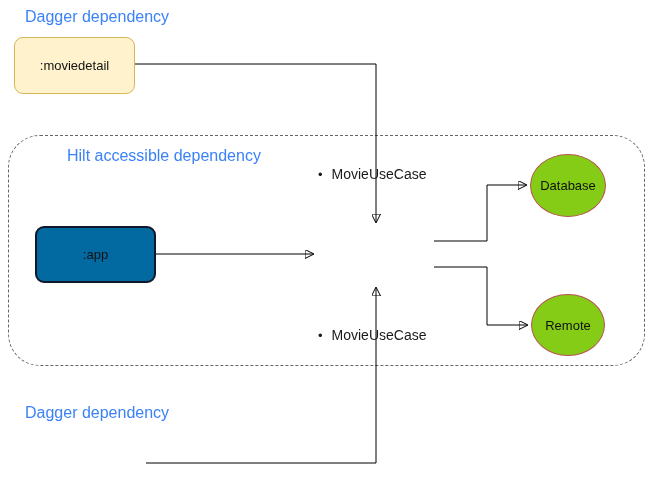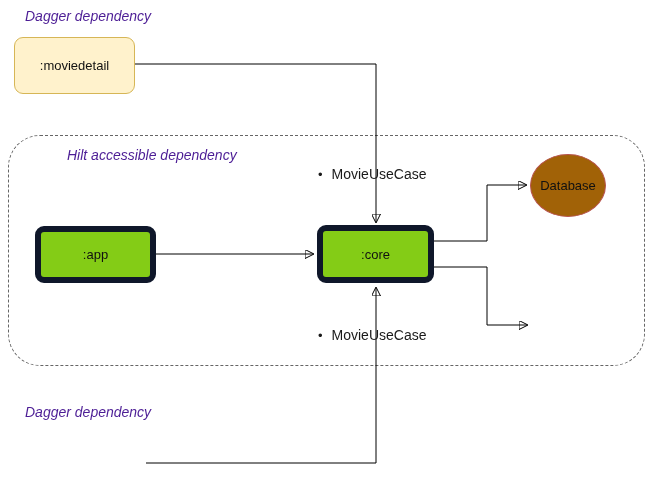--- a/index.html
+++ b/index.html
@@ -36,40 +36,39 @@
     position: absolute;
     display: flex;
     align-items: center;
     justify-content: center;
     font-size: 13px;
     color: #111111;
     text-align: center;
   }
   .rect { border-radius: 9px; }
   .yellow { background: #fff2cc; border: 1px solid #d6b656; }
-  .green  { background: #84cc16; border: 6px solid #0f172a; }
+  .green  { background: #0369a1; border: 2px solid #0f172a; }
   .ellipse {
-    background: #a16207;
+    background: #84cc16;
     border: 1px solid #b85450;
     border-radius: 50%;
   }
 
   .node-moviedetail { left: 14px;  top: 37px;  width: 121px; height: 57px; }
   .node-app         { left: 35px;  top: 226px; width: 121px; height: 57px; }
   .node-core        { left: 317px; top: 225px; width: 117px; height: 58px; }
   .node-database    { left: 530px; top: 154px; width: 76px;  height: 63px; }
   .node-remote      { left: 531px; top: 294px; width: 74px;  height: 62px; }
   .node-favmovie    { left: 14px;  top: 435px; width: 131px; height: 57px; }
 
   .lbl {
     position: absolute;
-    font-size: 14px;
+    font-size: 16px;
     white-space: nowrap;
-    color: #4c1d95;
-    font-style: italic;
+    color: #3b82f6;
   }
   .lbl-dagger-top    { left: 25px; top: 8px; }
   .lbl-hilt          { left: 35px; top: 147px; margin-left: 32px; }
   .lbl-dagger-bottom { left: 25px; top: 404px; }
 
   .edge-label {
     position: absolute;
     display: inline-flex;
     align-items: center;
     gap: 9px;
@@ -118,23 +117,23 @@
   </div>
 
   <div class="node rect yellow node-moviedetail">
     <span>:moviedetail</span>
   </div>
 
   <div class="node rect green node-app">
     <span>:app</span>
   </div>
 
-  <div class="node rect green node-core">
-    <span>:core</span>
-  </div>
 
   <div class="node ellipse node-database">
     <span>Database</span>
   </div>
 
+  <div class="node ellipse node-remote">
+    <span>Remote</span>
+  </div>
 
 
 </div>
 
 </body></html>

